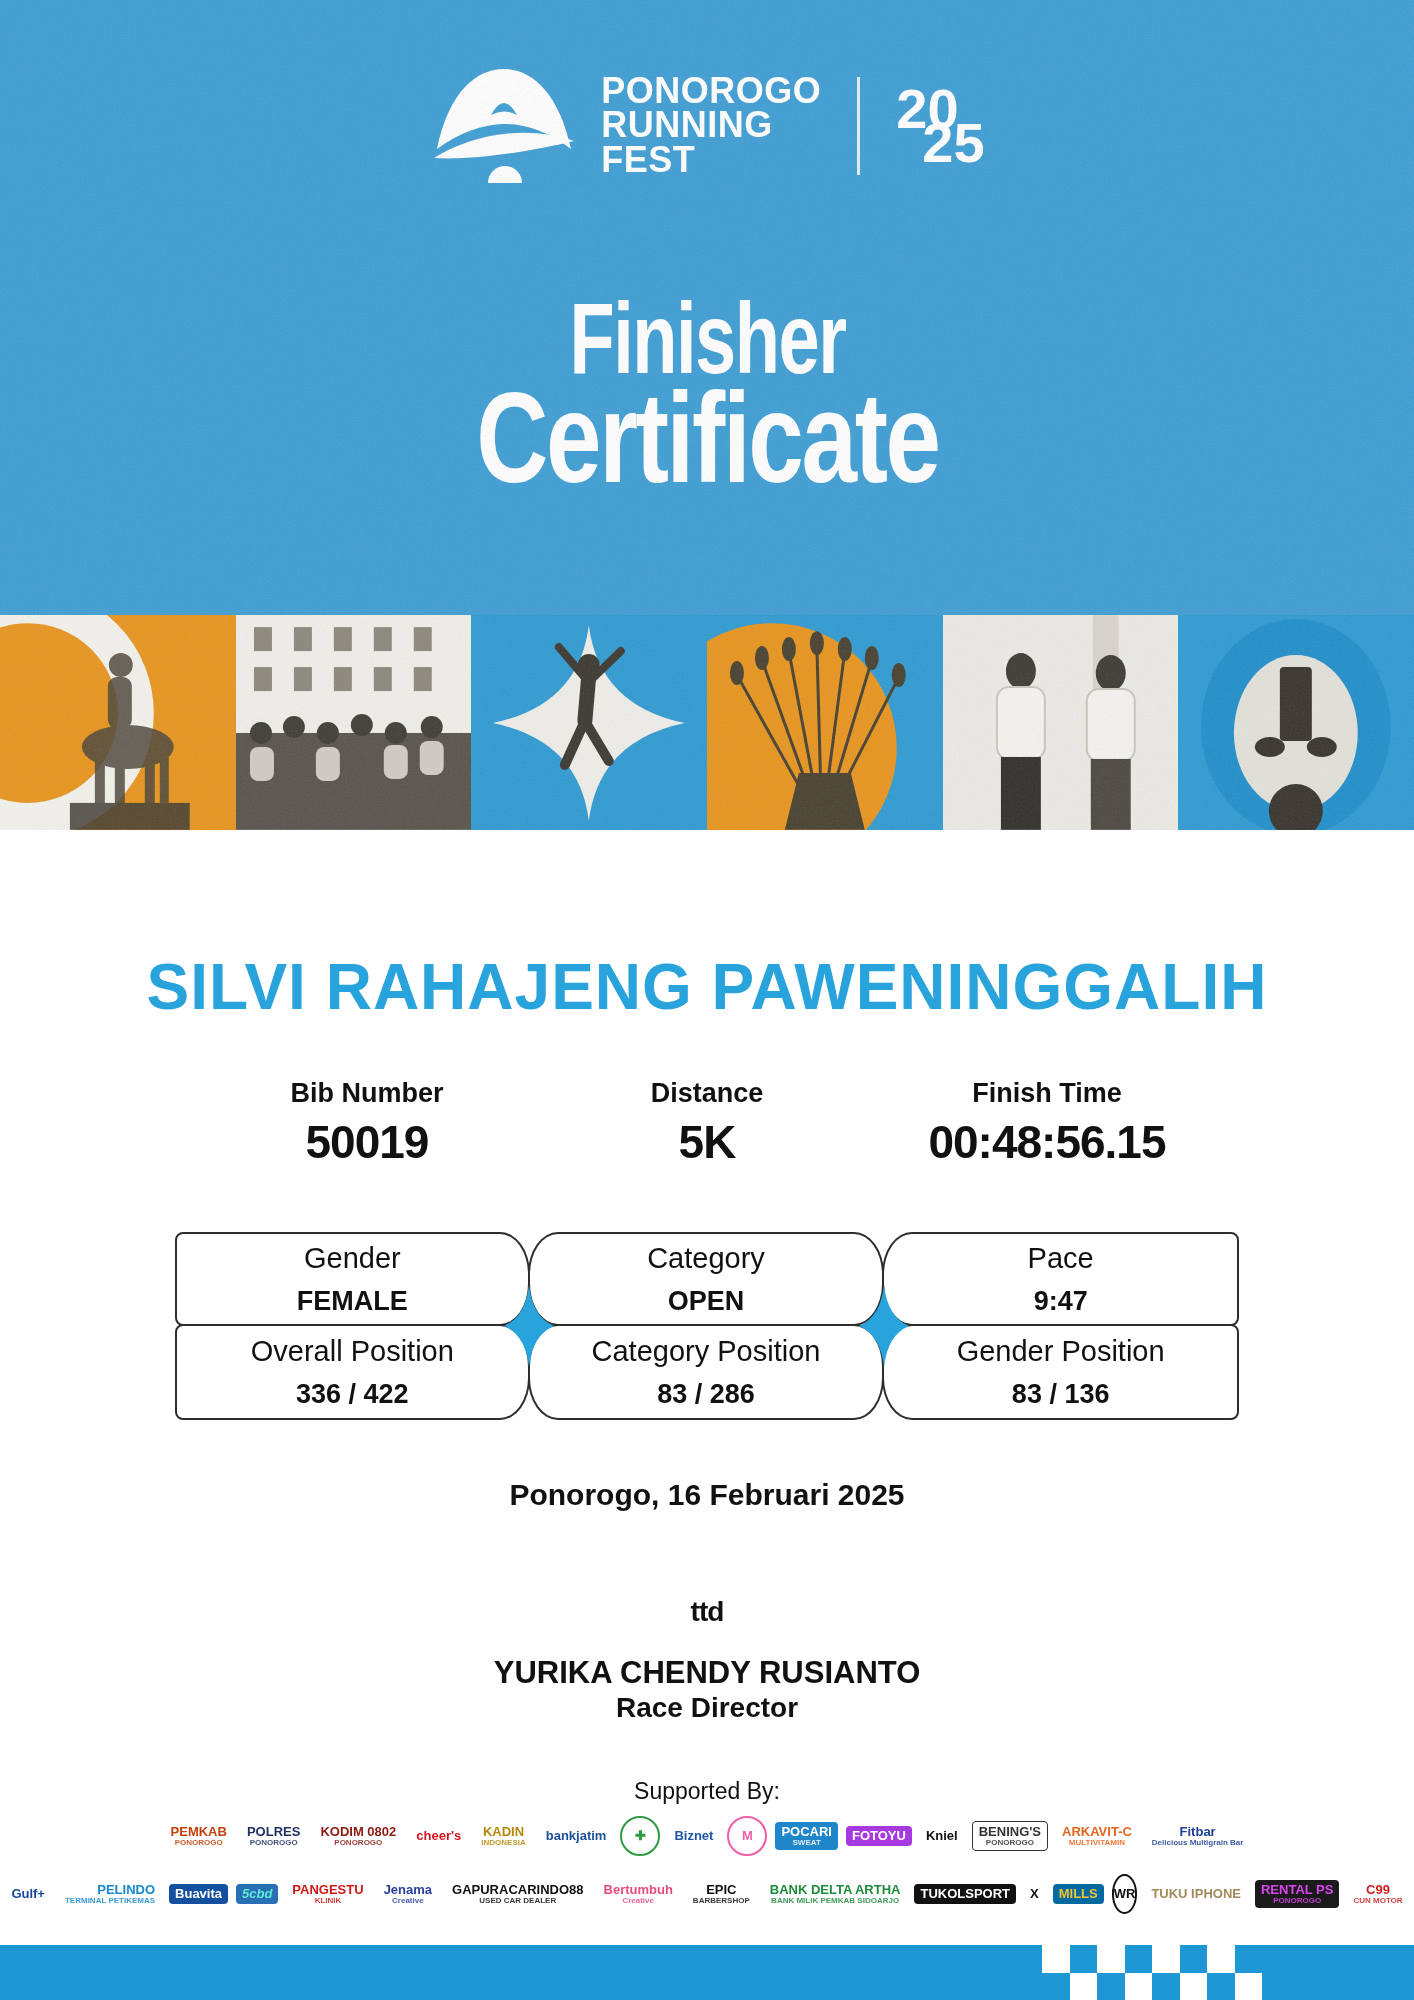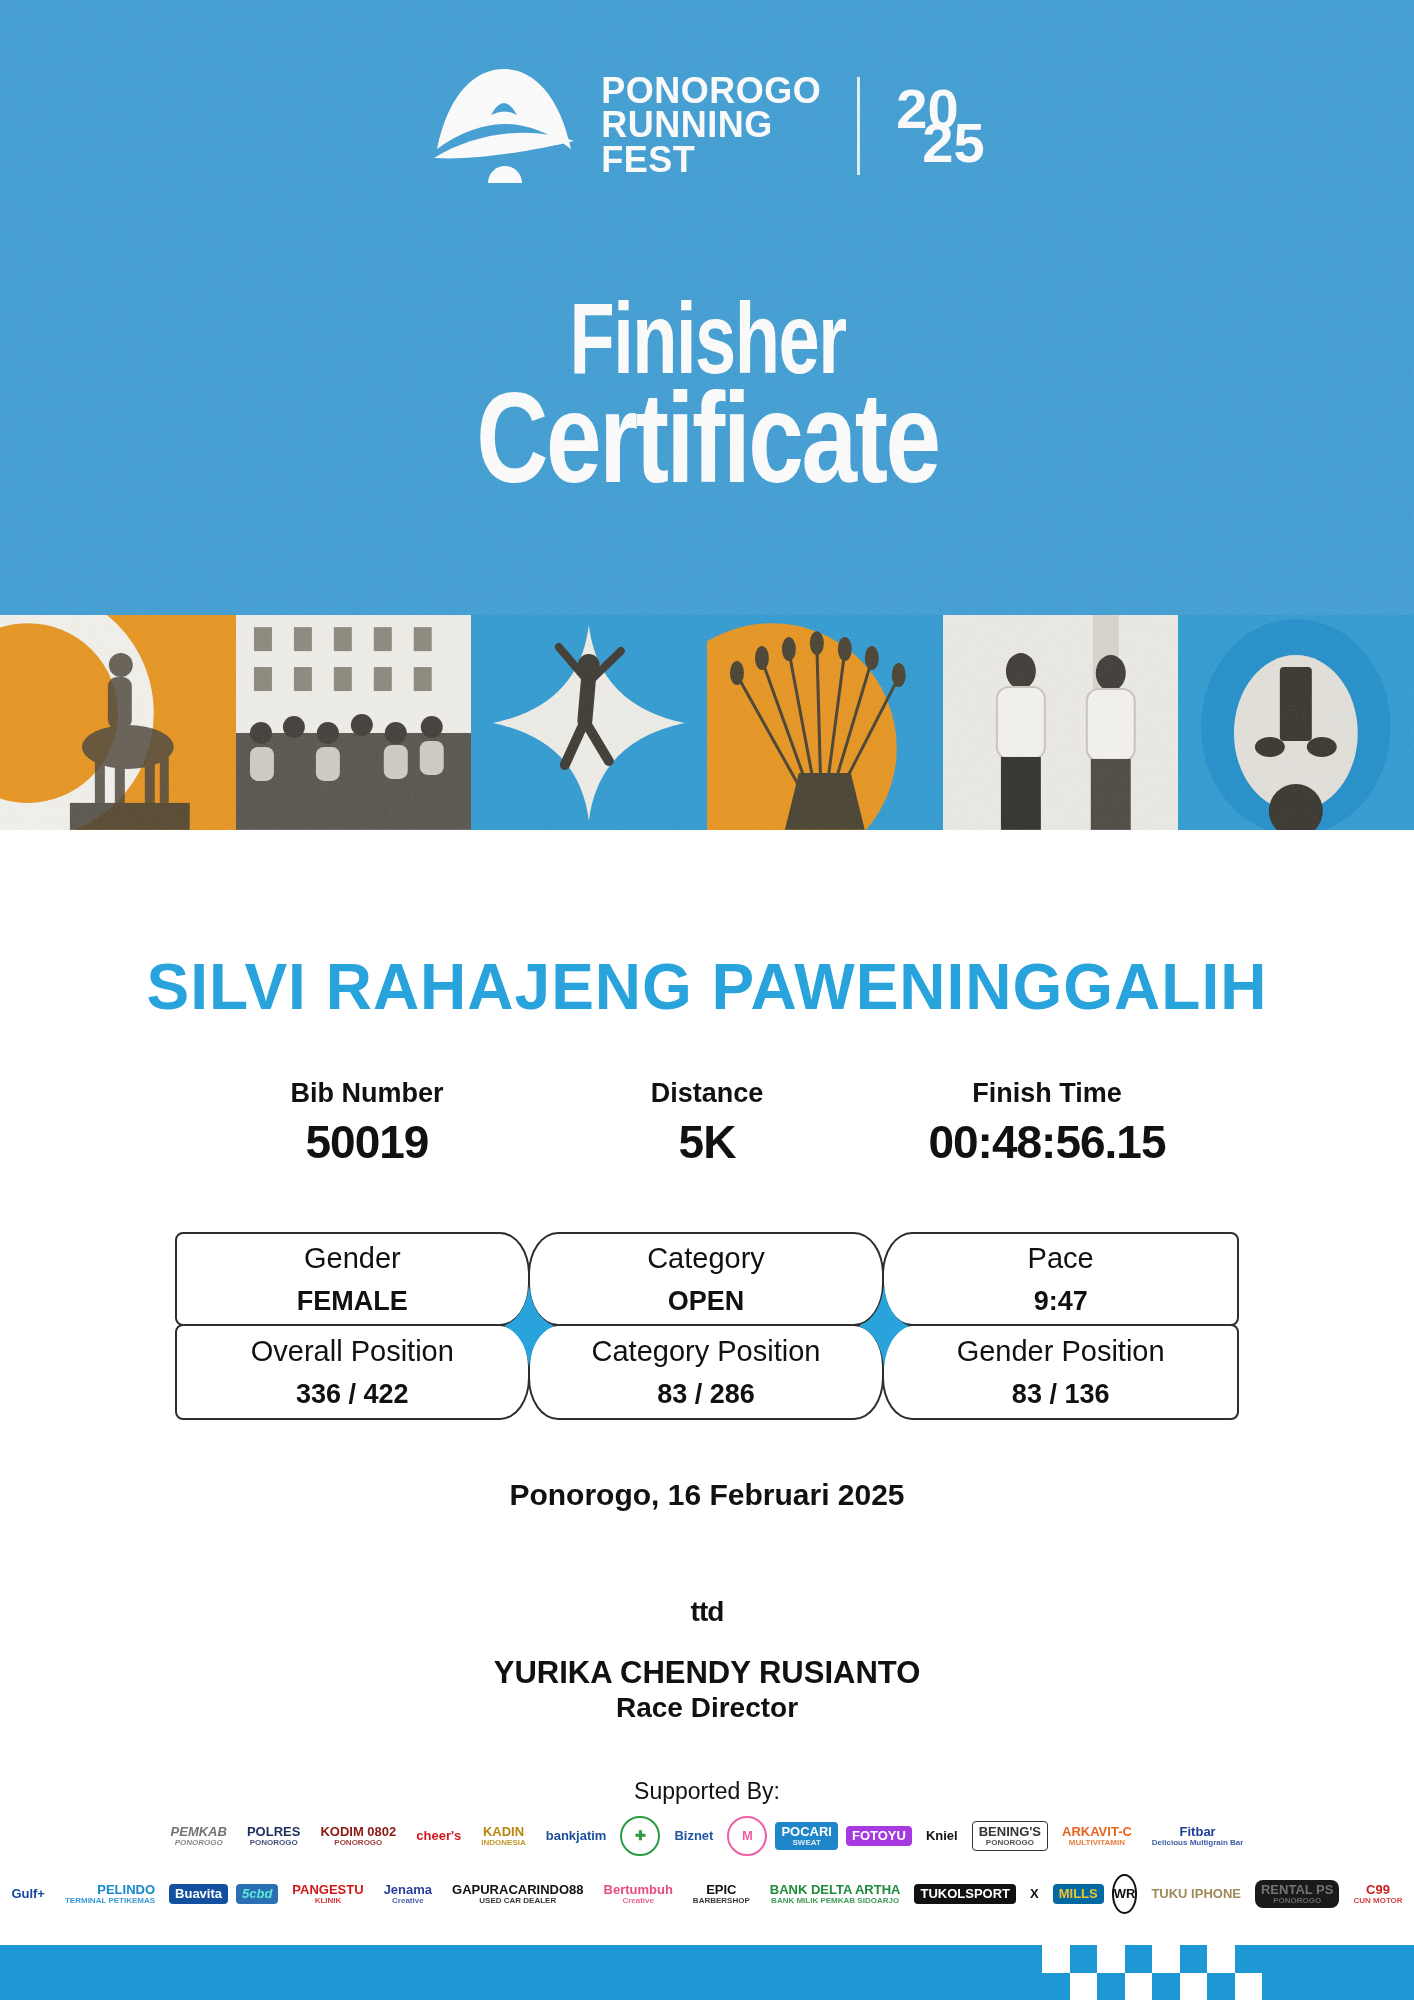--- a/index.html
+++ b/index.html
@@ -280,21 +280,21 @@
 
   <div class="place-date">Ponorogo, 16 Februari 2025</div>
   <div class="ttd">ttd</div>
   <div class="sig-name">YURIKA CHENDY RUSIANTO</div>
   <div class="sig-role">Race Director</div>
 
   <div class="supported">Supported By:</div>
 
   <div class="sponsor-row r1">
 
-      <div class="chip" style="color: #737373; font-style: italic;">
+      <div class="chip" style="color: #c2410c;">
         <span class="chip-label">PEMKAB</span>
         <span class="chip-sub">PONOROGO</span>
       </div>
 
       <div class="chip" style="color: rgb(28, 47, 94);">
         <span class="chip-label">POLRES</span>
         <span class="chip-sub">PONOROGO</span>
       </div>
 
       <div class="chip" style="color: rgb(140, 26, 20);">
@@ -432,21 +432,21 @@
       <div class="chip circle" style="color: rgb(17, 17, 17);">
         <span class="chip-label">WR</span>
 
       </div>
 
       <div class="chip" style="color: rgb(160, 138, 90);">
         <span class="chip-label">TUKU IPHONE</span>
 
       </div>
 
-      <div class="chip" style="background: rgb(26, 26, 26); color: #737373; border-radius: 8px;">
+      <div class="chip" style="background: rgb(26, 26, 26); color: #d946ef;">
         <span class="chip-label">RENTAL PS</span>
         <span class="chip-sub">PONOROGO</span>
       </div>
 
       <div class="chip" style="color: rgb(204, 31, 31);">
         <span class="chip-label">C99</span>
         <span class="chip-sub">CUN MOTOR</span>
       </div>
     </div>
 

